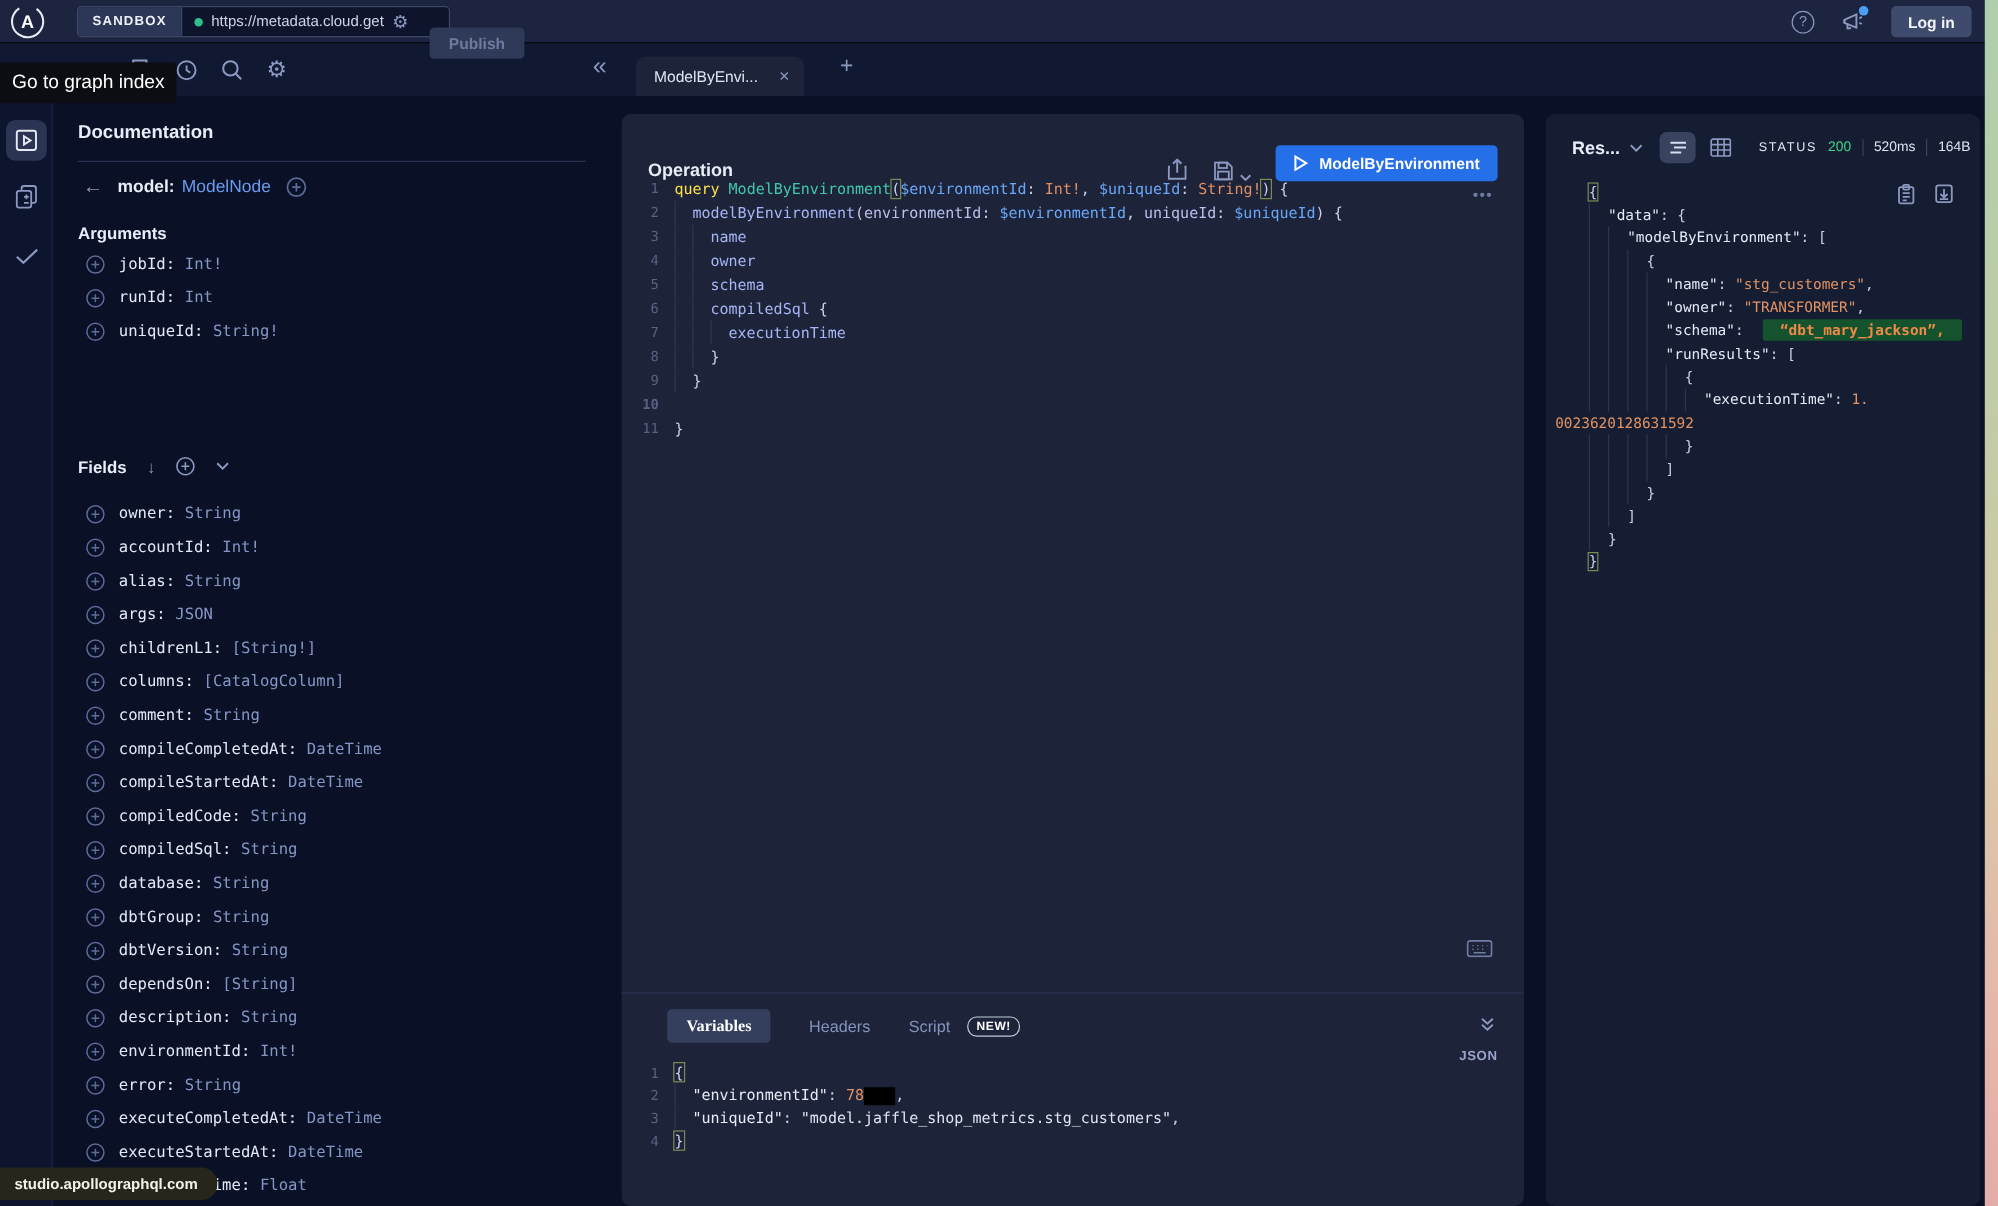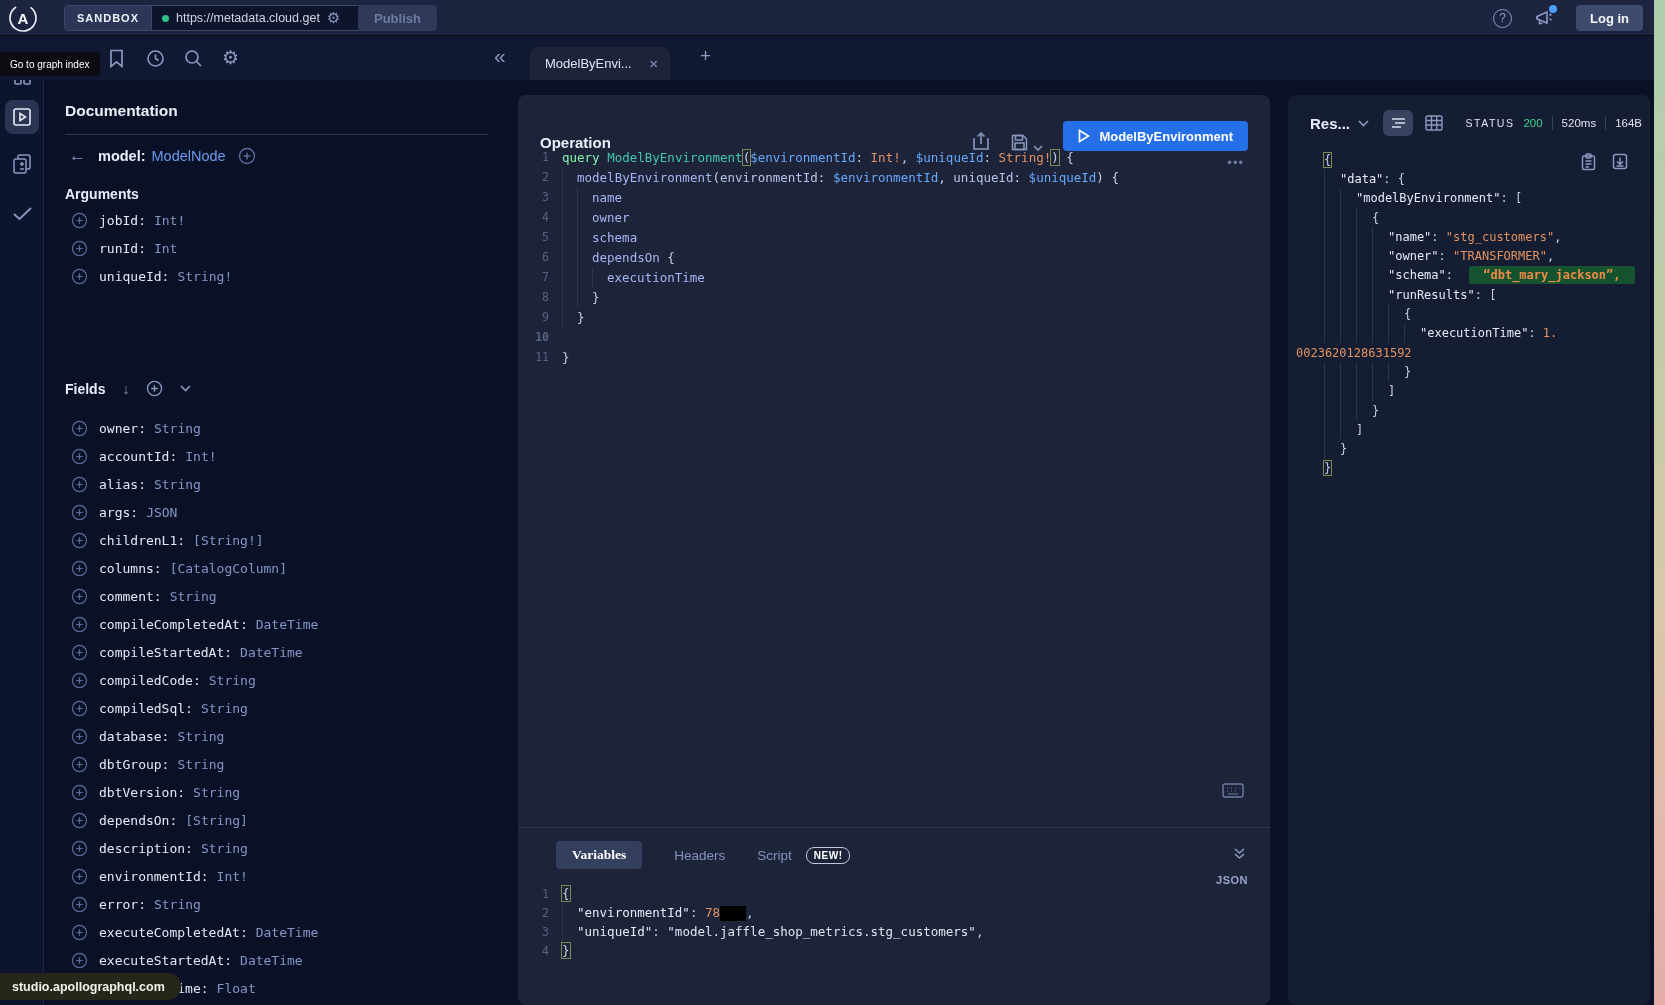--- a/index.html
+++ b/index.html
@@ -10,21 +10,21 @@
   
   .topbar { position:absolute; left:0; top:0; width:1665px; height:36px; background:#1d2440; border-bottom:1px solid #05080f; display:flex; align-items:center; z-index:20; }
   .logo { position:absolute; left:8px; top:3px; width:30px; height:30px; }
   .logo .a { position:absolute; left:0; top:0; width:30px; height:30px; display:flex; align-items:center; justify-content:center; font-weight:700; font-size:15px; color:#fff; }
   .urlgroup { position:absolute; left:64px; top:5px; height:26px; display:flex; border:1px solid #3c4768; border-radius:4px; overflow:hidden; }
   .chip { background:#2c3656; color:#eef1f8; font-size:11px; font-weight:700; letter-spacing:1px; display:flex; align-items:center; padding:0 12px; border-right:1px solid #3c4768; }
   .urlbox { background:#0d142b; display:flex; align-items:center; gap:7px; padding:0 8px 0 10px; width:222px; }
   .urlbox .dot { width:7px; height:7px; border-radius:50%; background:#2fc08a; flex:none; }
   .urlbox .urltext { font-size:12.5px; color:#cdd5ea; white-space:nowrap; overflow:hidden; }
   .urlbox .gear { color:#8b99c0; font-size:15px; flex:none; }
-  .publish { position:absolute; left:358px; top:5px; height:26px; padding:0 16px; background:#2f3a59; border:none; border-radius:4px; color:#6e7b9e; font-weight:700; font-size:13px; font-family:inherit; }
+  .publish { position:absolute; left:358px; top:23px; height:26px; padding:0 16px; background:#2f3a59; border:none; border-radius:4px; color:#6e7b9e; font-weight:700; font-size:13px; font-family:inherit; }
   .tb-right { position:absolute; right:22px; top:0; height:36px; display:flex; align-items:center; gap:22px; }
   .help { width:19px; height:19px; border-radius:50%; border:1.5px solid #8b99c0; color:#8b99c0; font-size:12px; display:flex; align-items:center; justify-content:center; }
   .mega { position:relative; }
   .mega .bdot { position:absolute; right:-3px; top:-4px; width:8px; height:8px; border-radius:50%; background:#4c9ef8; }
   .loginbtn { height:26px; padding:0 14px; background:#3e4b6d; border:none; border-radius:4px; color:#f2f4fa; font-weight:700; font-size:13px; font-family:inherit; }
 
   
   .toolbar { position:absolute; left:0; top:36px; width:1665px; height:44px; background:#111831; z-index:10; }
   .tbico { position:absolute; top:13px; color:#8b99c0; }
   .collapse { position:absolute; left:494px; top:8px; color:#8b99c0; font-size:21px; }
@@ -89,37 +89,37 @@
   .statval { font-size:11.5px; color:#dfe4f0; }
   .respicons { position:absolute; right:22px; top:58px; display:flex; gap:16px; color:#8b99c0; }
 
   
   .code { position:absolute; font-family:"DejaVu Sans Mono", monospace; }
   .cl { display:flex; align-items:center; white-space:pre; }
   .gut { flex:none; width:44px; text-align:right; padding-right:13px; font-size:11.5px; color:#576283; }
   .guide { flex:none; align-self:stretch; border-left:1px solid #2b3553; }
   .tok { font-size:12.5px; }
   .rcode .tok { font-size:12px; }
-  .tok-kw { color:#86efac; }
+  .tok-kw { color:#fde047; }
   .tok-op { color:#40c8ad; }
   .tok-vr { color:#69a7f8; }
   .tok-ty { color:#e08e62; }
   .tok-fd { color:#a6b5f3; }
   .tok-ar { color:#b7c1ea; }
   .tok-pu { color:#c8d0e8; }
   .tok-ky { color:#e6eaf6; }
   .tok-st { color:#e39260; }
   .tok-nu { color:#e39260; }
   .tok-ws { color:#dfe4f2; }
   .tok-bm { color:#c8d0e8; outline:1px solid #7d8a55; }
   .tok-hl { color:#ef8a49; font-weight:700; background:#14532d; padding:2px 14px; margin-left:9px; border-radius:2px; }
   .tok-rd { display:inline-block; width:26px; height:15px; background:#000; vertical-align:middle; transform:translateY(1px); }
 
   
-  .tooltip { position:absolute; left:0; top:52px; height:24px; background:#0b0d13; color:#fff; font-size:10px; display:flex; align-items:center; padding:0 10px; border-radius:0 3px 3px 0; z-index:40; }
+  .tooltip { position:absolute; left:0; top:52px; height:34px; background:#0b0d13; color:#fff; font-size:16px; display:flex; align-items:center; padding:0 10px; border-radius:0 3px 3px 0; z-index:40; }
   .statuspill { position:absolute; left:0; top:973px; height:27px; background:#26261a; color:#f2f2ea; font-size:12.5px; font-weight:700; display:flex; align-items:center; padding:0 16px 0 12px; border-radius:0 13px 13px 0; z-index:40; }
   .edgestrip { position:absolute; right:0; top:0; width:11px; height:1005px; background:linear-gradient(180deg,#aecfad 0%,#c2cba6 35%,#d8c9a8 60%,#e5b7ab 85%,#e3aca8 100%); z-index:30; }
 </style>
 </head>
 <body>
 
 <div class="topbar">
   <div class="logo">
     <svg width="30" height="30" viewBox="0 0 30 30">
       <circle cx="15" cy="15" r="13" fill="none" stroke="#e9edf7" stroke-width="1.7" stroke-dasharray="66 16" transform="rotate(-55 15 15)"></circle>
@@ -515,21 +515,21 @@
         </svg>
       <span>ModelByEnvironment</span>
     </button>
   </div>
   <div class="code" id="op-code" style="left:0; top:52px; width:720px;">
       <div class="cl" style="height: 20px;"><span class="gut">1</span><span class="tok tok-kw">query </span><span class="tok tok-op">ModelByEnvironment</span><span class="tok tok-bm">(</span><span class="tok tok-vr">$environmentId</span><span class="tok tok-pu">: </span><span class="tok tok-ty">Int!</span><span class="tok tok-pu">, </span><span class="tok tok-vr">$uniqueId</span><span class="tok tok-pu">: </span><span class="tok tok-ty">String!</span><span class="tok tok-bm">)</span><span class="tok tok-pu"> {</span></div>
       <div class="cl" style="height: 20px;"><span class="gut">2</span><span class="guide" style="width: 15px;"></span><span class="tok tok-fd">modelByEnvironment</span><span class="tok tok-pu">(</span><span class="tok tok-ar">environmentId</span><span class="tok tok-pu">: </span><span class="tok tok-vr">$environmentId</span><span class="tok tok-pu">, </span><span class="tok tok-ar">uniqueId</span><span class="tok tok-pu">: </span><span class="tok tok-vr">$uniqueId</span><span class="tok tok-pu">) {</span></div>
       <div class="cl" style="height: 20px;"><span class="gut">3</span><span class="guide" style="width: 15px;"></span><span class="guide" style="width: 15px;"></span><span class="tok tok-fd">name</span></div>
       <div class="cl" style="height: 20px;"><span class="gut">4</span><span class="guide" style="width: 15px;"></span><span class="guide" style="width: 15px;"></span><span class="tok tok-fd">owner</span></div>
       <div class="cl" style="height: 20px;"><span class="gut">5</span><span class="guide" style="width: 15px;"></span><span class="guide" style="width: 15px;"></span><span class="tok tok-fd">schema</span></div>
-      <div class="cl" style="height: 20px;"><span class="gut">6</span><span class="guide" style="width: 15px;"></span><span class="guide" style="width: 15px;"></span><span class="tok tok-fd">dependsOn </span><span class="tok tok-pu">{</span></div>
+      <div class="cl" style="height: 20px;"><span class="gut">6</span><span class="guide" style="width: 15px;"></span><span class="guide" style="width: 15px;"></span><span class="tok tok-fd">compiledSql </span><span class="tok tok-pu">{</span></div>
       <div class="cl" style="height: 20px;"><span class="gut">7</span><span class="guide" style="width: 15px;"></span><span class="guide" style="width: 15px;"></span><span class="guide" style="width: 15px;"></span><span class="tok tok-fd">executionTime</span></div>
       <div class="cl" style="height: 20px;"><span class="gut">8</span><span class="guide" style="width: 15px;"></span><span class="guide" style="width: 15px;"></span><span class="tok tok-pu">}</span></div>
       <div class="cl" style="height: 20px;"><span class="gut">9</span><span class="guide" style="width: 15px;"></span><span class="tok tok-pu">}</span></div>
       <div class="cl" style="height: 20px; font-weight: bold;"><span class="gut">10</span></div>
       <div class="cl" style="height: 20px;"><span class="gut">11</span><span class="tok tok-pu">}</span></div>
     </div>
   <div class="more-dots">•••</div>
   <span class="kbico">
     <svg width="22" height="15" viewBox="0 0 22 15" fill="none" stroke="#6f7da5" stroke-width="1.4">
         <rect x="1" y="1" width="20" height="13" rx="2"></rect>

